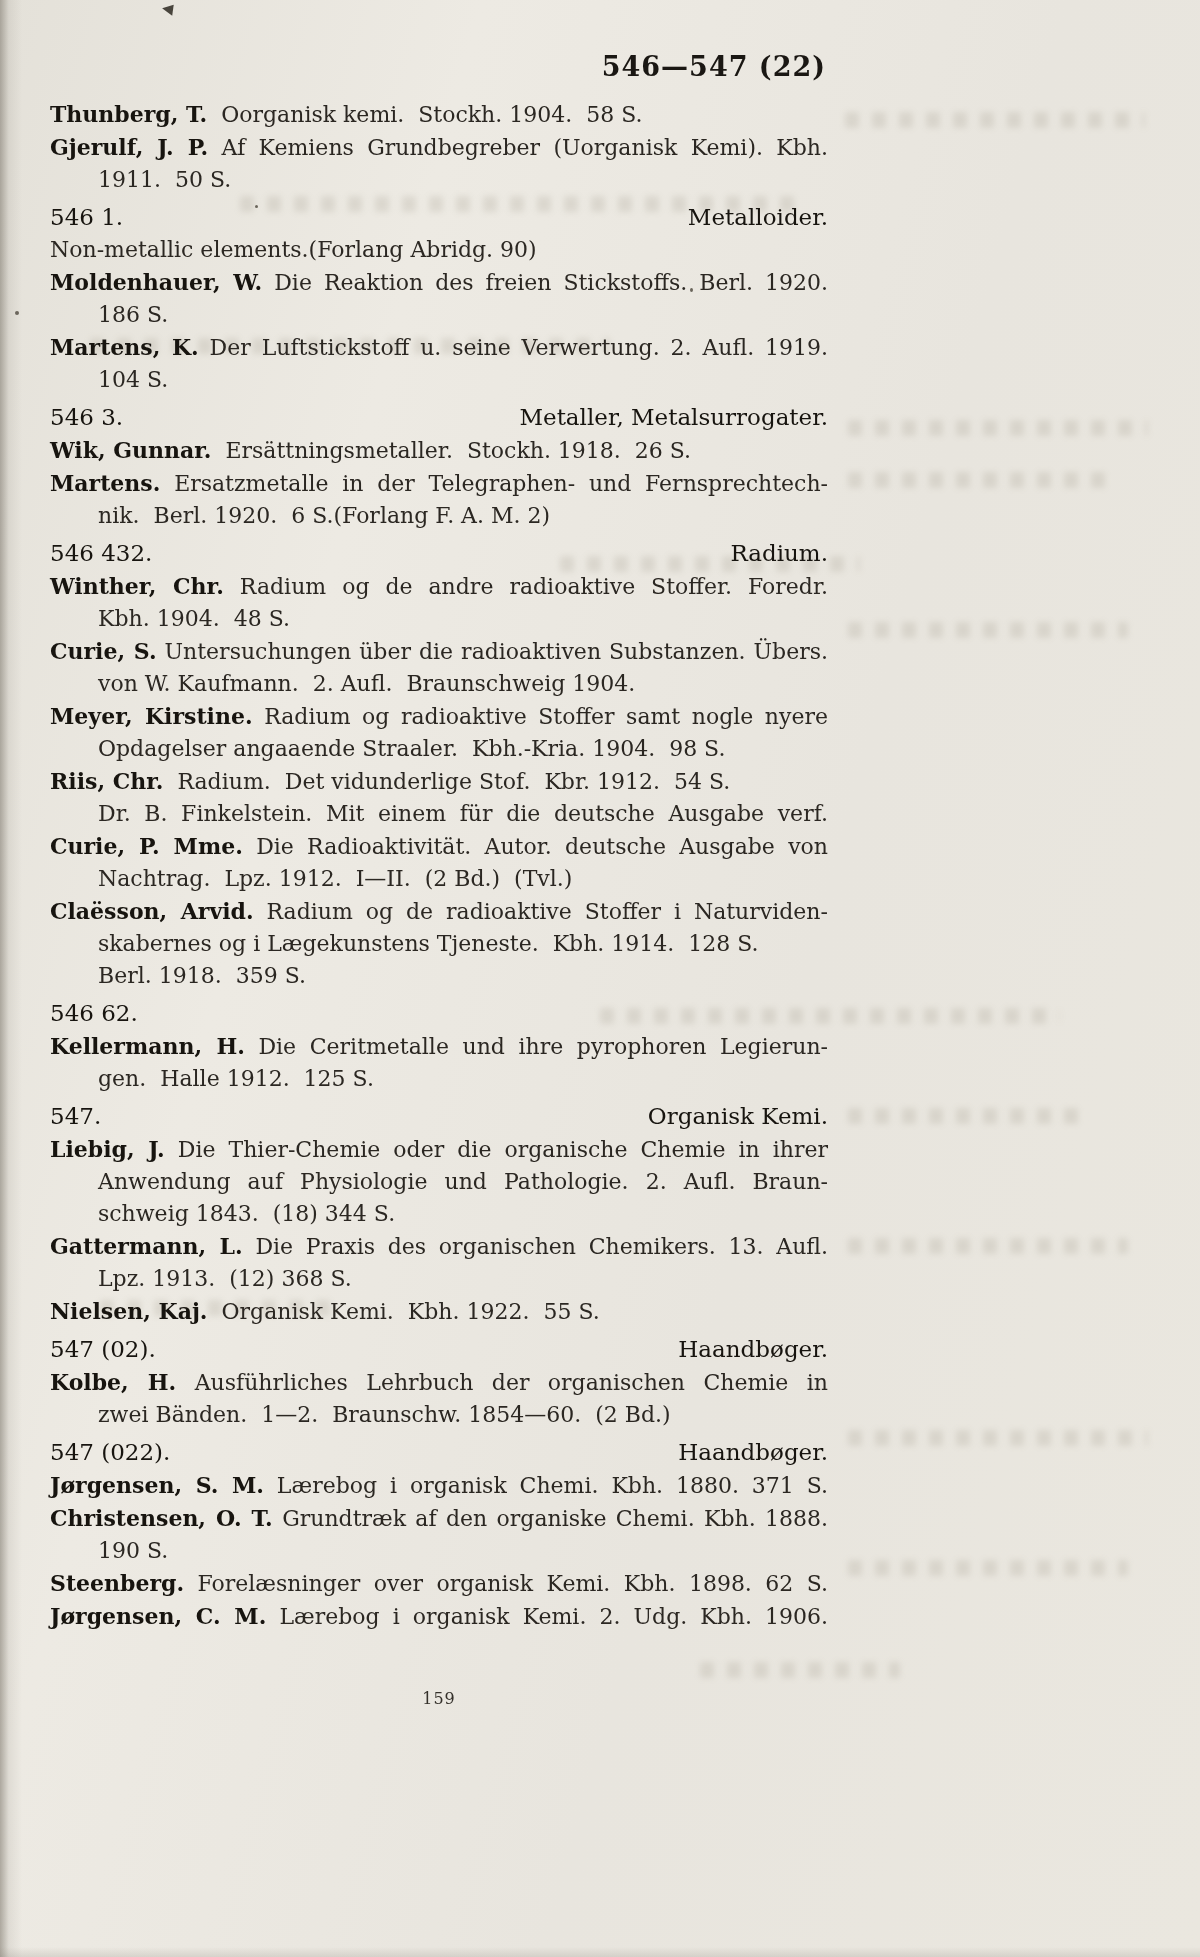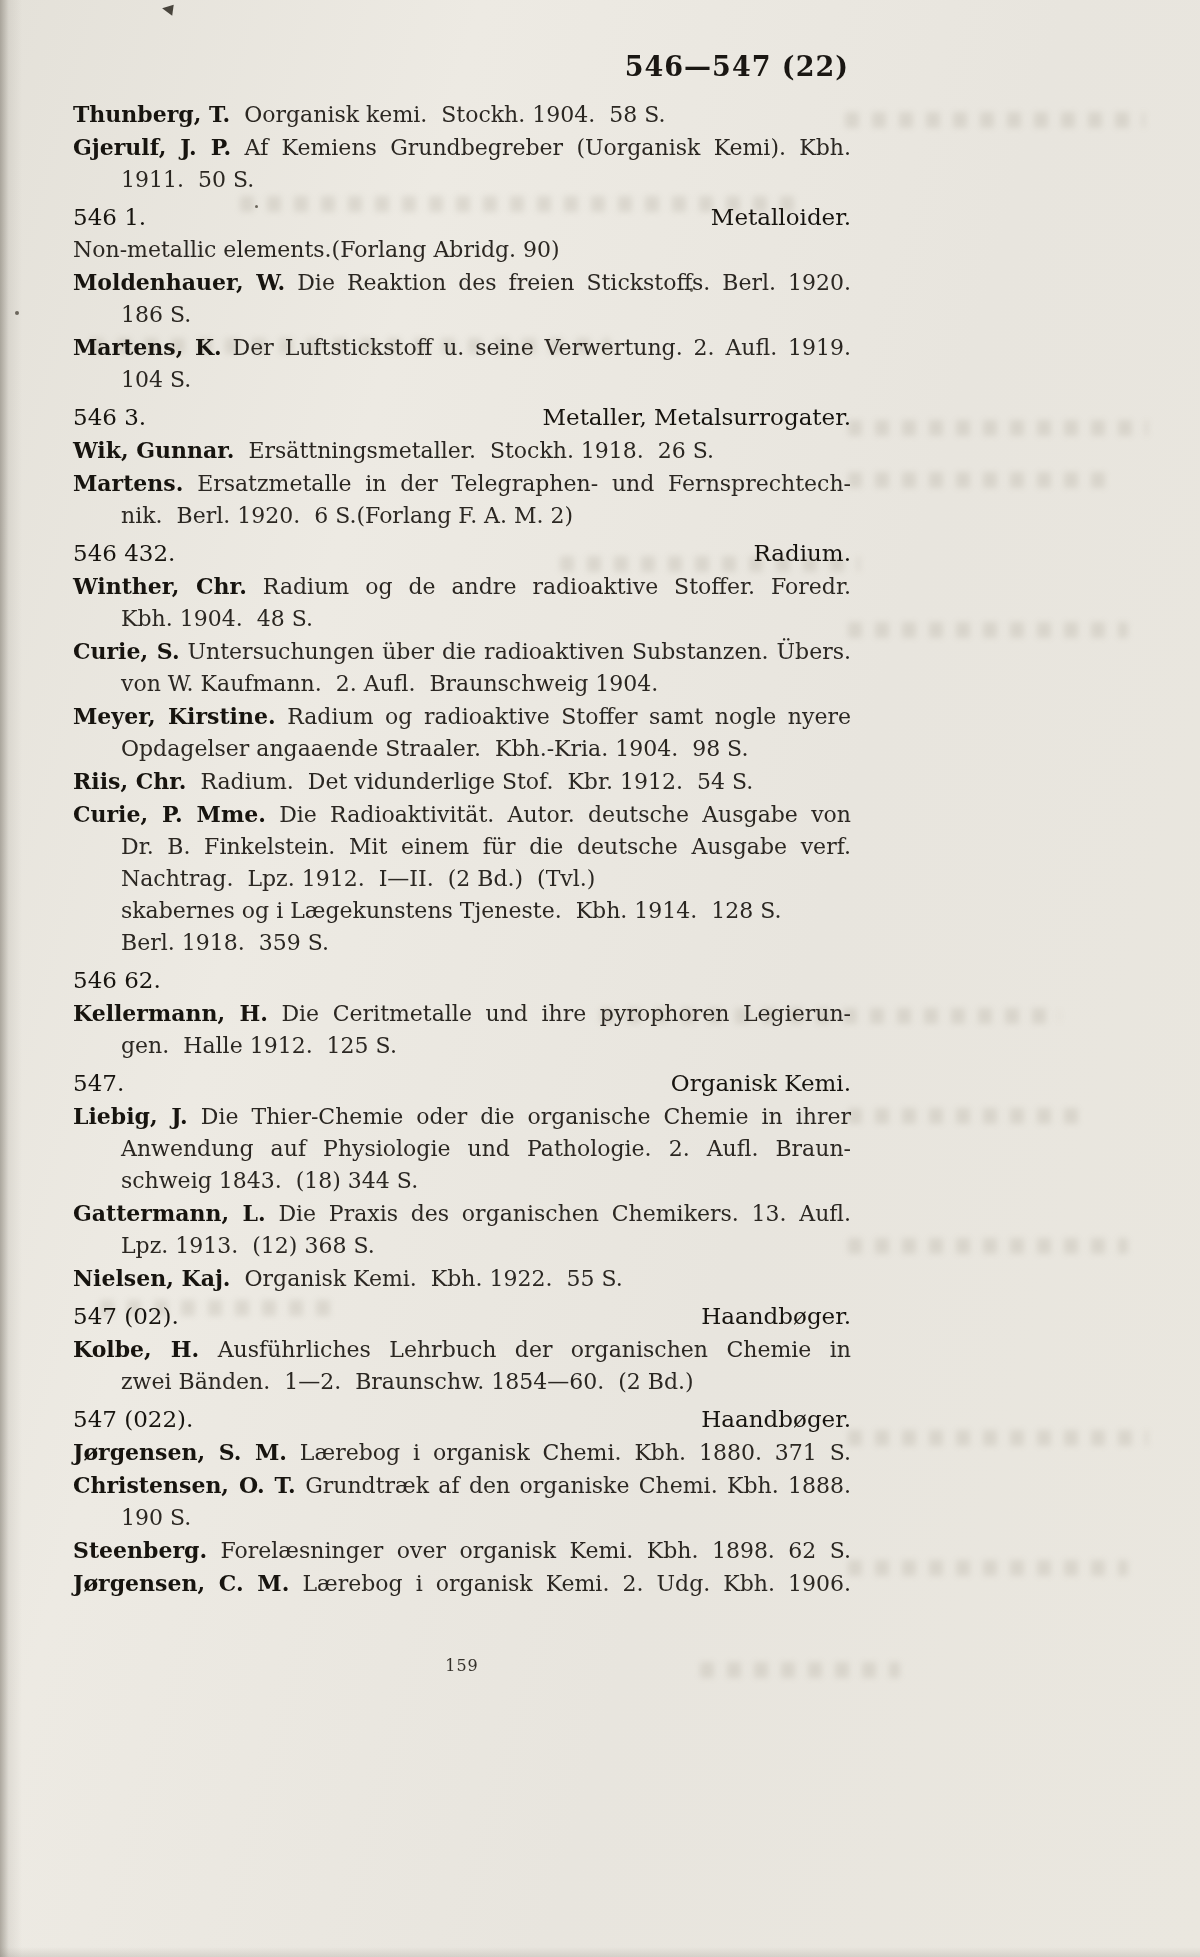--- a/index.html
+++ b/index.html
@@ -14,21 +14,21 @@
   }
   
   .edge-left {
     position:absolute; left:0; top:0; bottom:0; width:22px;
     background:linear-gradient(90deg, rgba(120,114,103,.55), rgba(120,114,103,.12) 40%, rgba(120,114,103,0));
   }
   .edge-bottom {
     position:absolute; left:0; right:0; bottom:0; height:10px;
     background:linear-gradient(0deg, rgba(120,114,103,.18), rgba(120,114,103,0));
   }
-  .content { position:absolute; left:73px; top:52px; width:778px; }
+  .content { position:absolute; left:50px; top:52px; width:778px; }
   .running-head {
     text-align:right; font-weight:bold; font-size:27px; color:#1a1713;
     letter-spacing:1px; margin:0 2px 16px 0; line-height:30px;
   }
   .line {
     font-size:22px; line-height:32px; color:#2b2722;
     white-space:pre-wrap;
   }
   .line.j { white-space:normal; text-align:justify; text-align-last:justify; }
   .line.ind { padding-left:48px; }
@@ -130,25 +130,26 @@
           <div class="line ind">von W. Kaufmann.  2. Aufl.  Braunschweig 1904.</div>
         </div>
         <div class="entry">
           <div class="line j"><span class="b">Meyer, Kirstine.</span> Radium og radioaktive Stoffer samt nogle nyere</div>
           <div class="line ind">Opdagelser angaaende Straaler.  Kbh.-Kria. 1904.  98 S.</div>
         </div>
         <div class="entry">
           <div class="line"><span class="b">Riis, Chr.</span>  Radium.  Det vidunderlige Stof.  Kbr. 1912.  54 S.</div>
         </div>
         <div class="entry">
+          <div class="line j ind">Dr. B. Finkelstein.  Mit einem für die deutsche Ausgabe verf.</div>
           <div class="line j"><span class="b">Curie, P. Mme.</span> Die Radioaktivität.  Autor. deutsche Ausgabe von</div>
-          <div class="line j ind">Dr. B. Finkelstein.  Mit einem für die deutsche Ausgabe verf.</div>
           <div class="line ind">Nachtrag.  Lpz. 1912.  I—II.  (2 Bd.)  (Tvl.)</div>
         </div>
         <div class="entry">
+          <div class="line j"><span class="b">Claësson, Arvid.</span> Radium og de radioaktive Stoffer i Naturviden-</div>
           <div class="line ind">skabernes og i Lægekunstens Tjeneste.  Kbh. 1914.  128 S.</div>
         </div>
         <div class="entry">
           <div class="line ind">Berl. 1918.  359 S.</div>
         </div>
         <div class="section">
           <span class="code">546 62.</span>
           <span class="label"></span>
         </div>
         <div class="entry">

